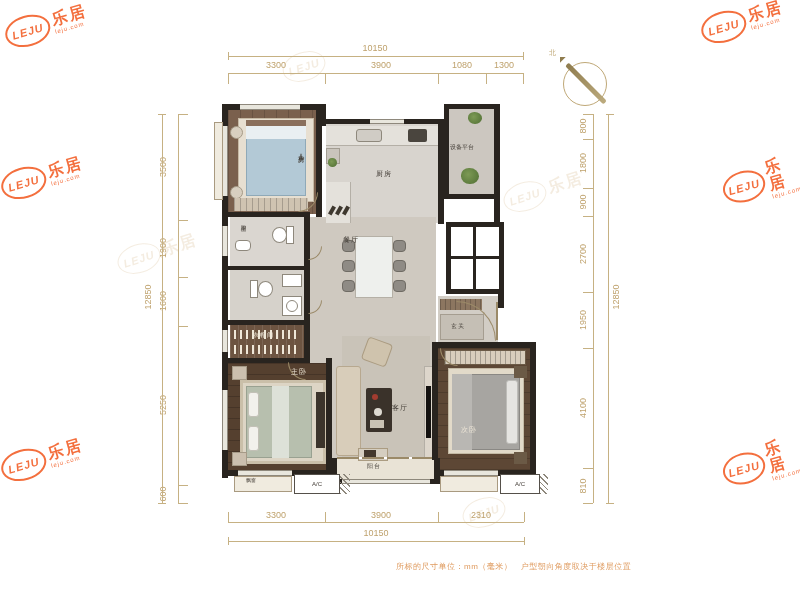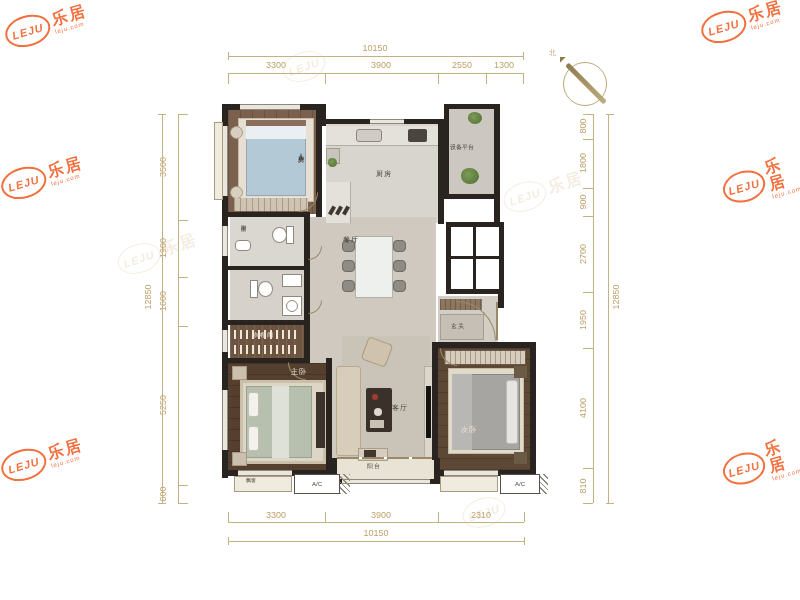--- a/index.html
+++ b/index.html
@@ -121,21 +121,21 @@
   <div class="tk-v" style="left:523px;top:52px;height:8px"></div>
   <div class="dlab" style="left:345px;top:43px">10150</div>
   <div class="dl-h" style="left:228px;top:73px;width:295px"></div>
   <div class="tk-v" style="left:228px;top:73px;height:11px"></div>
   <div class="tk-v" style="left:325px;top:73px;height:11px"></div>
   <div class="tk-v" style="left:438px;top:73px;height:11px"></div>
   <div class="tk-v" style="left:486px;top:73px;height:11px"></div>
   <div class="tk-v" style="left:523px;top:73px;height:11px"></div>
   <div class="dlab" style="left:246px;top:60px">3300</div>
   <div class="dlab" style="left:351px;top:60px">3900</div>
-  <div class="dlab" style="left:432px;top:60px">2550</div>
+  <div class="dlab" style="left:432px;top:60px">1080</div>
   <div class="dlab" style="left:474px;top:60px">1300</div>
 
   <div class="dl-h" style="left:228px;top:522px;width:296px"></div>
   <div class="tk-v" style="left:228px;top:512px;height:10px"></div>
   <div class="tk-v" style="left:325px;top:512px;height:10px"></div>
   <div class="tk-v" style="left:438px;top:512px;height:10px"></div>
   <div class="tk-v" style="left:524px;top:512px;height:10px"></div>
   <div class="dlab" style="left:246px;top:510px">3300</div>
   <div class="dlab" style="left:351px;top:510px">3900</div>
   <div class="dlab" style="left:451px;top:510px">2310</div>
@@ -336,14 +336,15 @@
   <div class="rlabel" style="left:343px;top:235px">餐厅</div>
   <div class="rlabel vert" style="left:241px;top:221px;font-size:5.5px;letter-spacing:0">卫生间</div>
   <div class="rlabel" style="left:253px;top:331px;font-size:6px;color:#efe7d8">衣帽间</div>
   <div class="rlabel" style="left:291px;top:367px;color:#efe7d8">主卧</div>
   <div class="rlabel" style="left:392px;top:403px">客厅</div>
   <div class="rlabel" style="left:367px;top:462px;font-size:6px">阳台</div>
   <div class="rlabel" style="left:461px;top:425px;color:#efe7d8">次卧</div>
   <div class="rlabel" style="left:451px;top:322px;font-size:6px">玄关</div>
   <div class="rlabel" style="left:246px;top:477px;font-size:5px;letter-spacing:0">飘窗</div>
 
+  <div class="footer" style="left:396px;top:561px">所标的尺寸单位：mm（毫米）　户型朝向角度取决于楼层位置</div>
 
 </div>
 
 </body></html>

